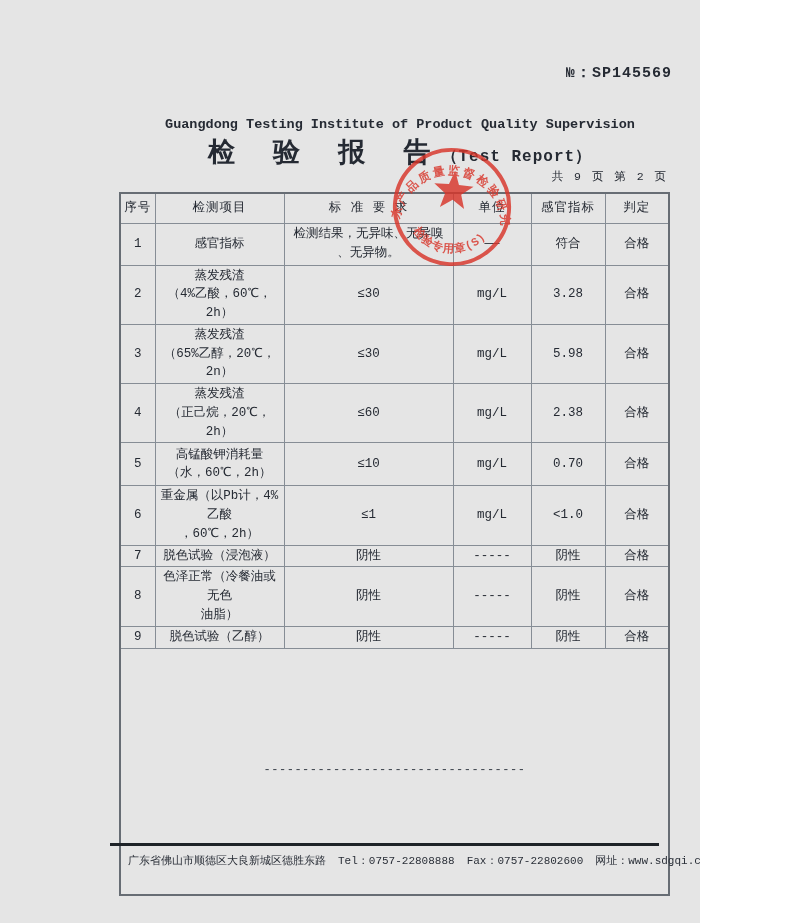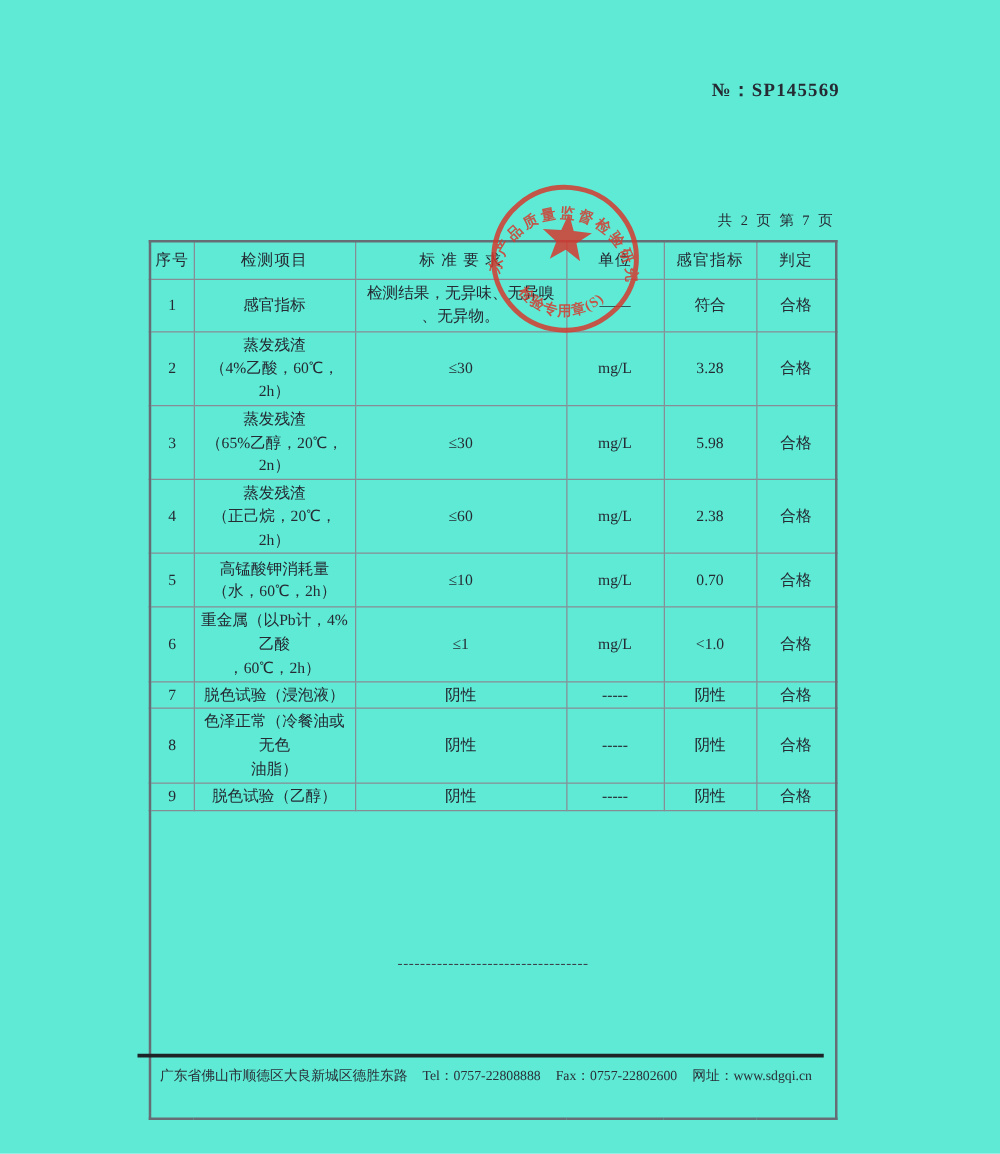--- a/index.html
+++ b/index.html
@@ -1,20 +1,20 @@
 <!DOCTYPE html>
 <html><head>
 <meta charset="utf-8">
 <style>
   html,body{margin:0;padding:0;}
   body{background:#ffffff;}
   .page{
-    position:relative; width:800px; height:923px;
-    background:#5eead4;
-    font-family:Liberation Serif, serif;
+    position:relative; width:700px; height:923px;
+    background:#e5e5e5;
+    font-family:Liberation Mono, monospace;
     color:#252a33; overflow:hidden;
   }
   .report-no{
     position:absolute; top:63px; left:0; width:672px; text-align:right;
     font-size:15px; font-weight:bold; letter-spacing:1px;
   }
   .institute-cn{
     position:absolute; top:88px; left:0; width:800px; text-align:center;
     font-size:22px; font-weight:bold; letter-spacing:8px; white-space:nowrap;
   }
@@ -71,23 +71,25 @@
     color:#2a2f38;
   }
 </style>
 </head>
 <body>
 
 <div class="page">
 
   <div class="report-no"><span>№：</span><span>SP145569</span></div>
 
-
-
-  <div class="page-info">共 2 页 第 7 页</div>
+  <div class="institute-en">Guangdong Testing Institute of Product Quality Supervision</div>
+
+  <div class="title-line"><span class="title-cn">检 验 报 告</span><span class="title-en">（Test Report）</span></div>
+
+  <div class="page-info">共 9 页 第 2 页</div>
 
   <table class="report">
     <colgroup>
       <col style="width:35px">
         <col style="width:129px">
         <col style="width:169px">
       <col style="width:78px">
         <col style="width:74px">
         <col style="width:64px">
     </colgroup>

